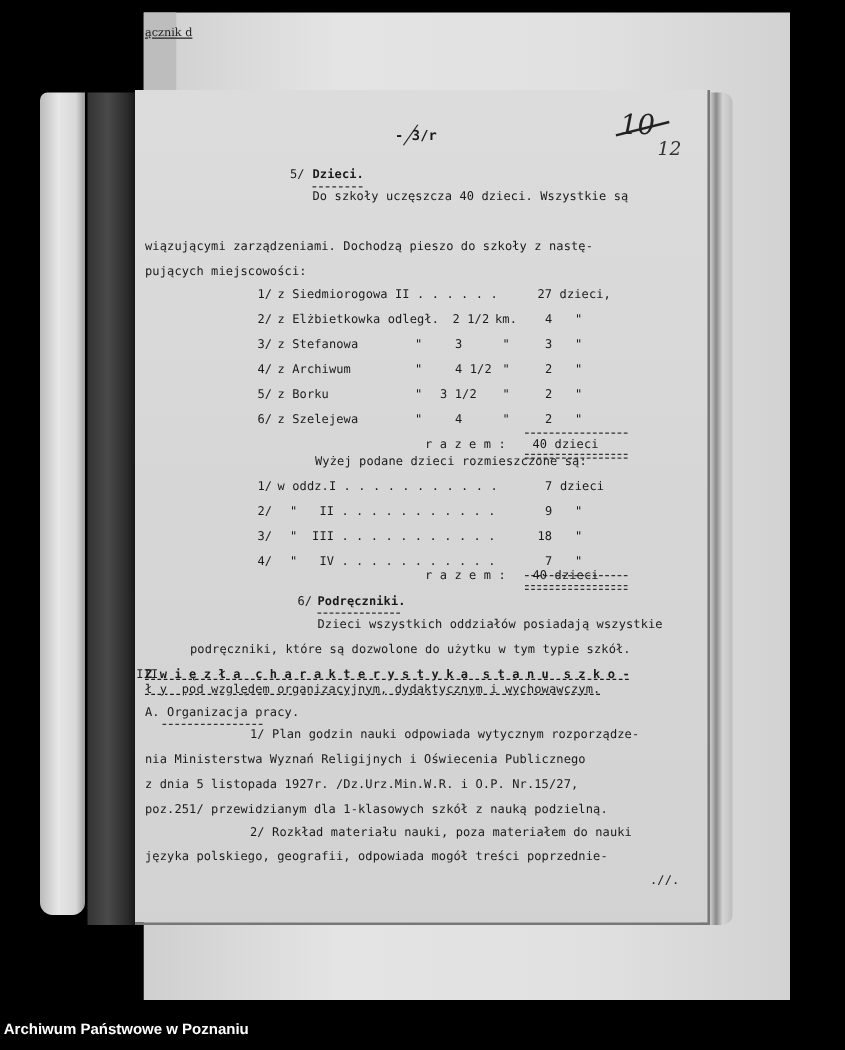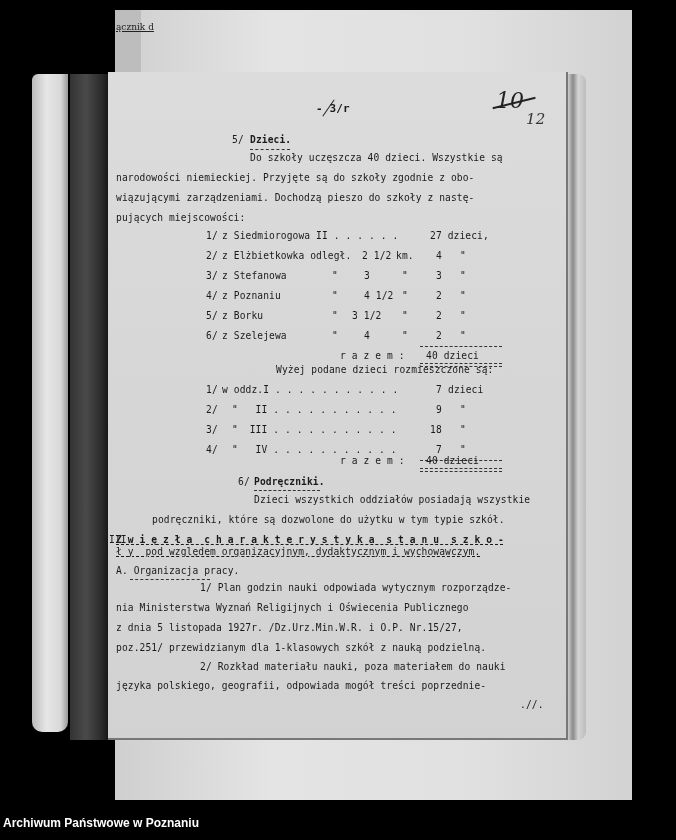--- a/index.html
+++ b/index.html
@@ -84,21 +84,20 @@
   <span class="page-num-slash"></span>
   <span class="abs folio-old">10</span>
   <span class="folio-strike"></span>
   <span class="abs folio-new">12</span>
 
   <span class="abs" style="left:124px; top:62px;">5/</span>
   <span class="abs" style="left:142px; top:62px; font-weight:bold;">Dzieci.</span>
   <div class="dline" style="left:142px; top:77px; width:40px;"></div>
 
   <span class="abs" style="left:142px; top:80px;">Do szkoły uczęszcza 40 dzieci. Wszystkie są</span>
-  <span class="abs" style="left:8px; top:100px;">narodowości niemieckiej. Przyjęte są do szkoły zgodnie z obo-</span>
   <span class="abs" style="left:8px; top:120px;">wiązującymi zarządzeniami. Dochodzą pieszo do szkoły z nastę-</span>
   <span class="abs" style="left:8px; top:140px;">pujących miejscowości:</span>
 
   <div>
     <div>
       <span class="abs" style="left:98px; top:158px;">1/</span>
       <span class="abs" style="left:114px; top:158px;">z Siedmiorogowa II . . . . . .</span>
       <span class="abs" style="left:322px; top:158px;">27 dzieci,</span>
     </div>
     <div>
@@ -113,21 +112,21 @@
       <span class="abs" style="left:98px; top:198px;">3/</span>
       <span class="abs" style="left:114px; top:198px;">z Stefanowa</span>
       <span class="abs" style="left:224px; top:198px;">"</span>
       <span class="abs" style="left:256px; top:198px;">3</span>
       <span class="abs" style="left:294px; top:198px;">"</span>
       <span class="abs" style="left:328px; top:198px;">3</span>
       <span class="abs" style="left:352px; top:198px;">"</span>
     </div>
     <div>
       <span class="abs" style="left:98px; top:218px;">4/</span>
-      <span class="abs" style="left:114px; top:218px;">z Poznaniu</span>
+      <span class="abs" style="left:114px; top:218px;">z Archiwum</span>
       <span class="abs" style="left:224px; top:218px;">"</span>
       <span class="abs" style="left:256px; top:218px;">4 1/2</span>
       <span class="abs" style="left:294px; top:218px;">"</span>
       <span class="abs" style="left:328px; top:218px;">2</span>
       <span class="abs" style="left:352px; top:218px;">"</span>
     </div>
     <div>
       <span class="abs" style="left:98px; top:238px;">5/</span>
       <span class="abs" style="left:114px; top:238px;">z Borku</span>
       <span class="abs" style="left:224px; top:238px;">"</span>
@@ -144,21 +143,21 @@
       <span class="abs" style="left:294px; top:258px;">"</span>
       <span class="abs" style="left:328px; top:258px;">2</span>
       <span class="abs" style="left:352px; top:258px;">"</span>
     </div>
     <div class="dline" style="left:312px; top:274px; width:82px;"></div>
     <span class="abs" style="left:232px; top:278px;">r a z e m :</span>
     <span class="abs" style="left:318px; top:278px;">40 dzieci</span>
     <div class="dline2" style="left:312px; top:291px; width:82px;"></div>
   </div>
 
-  <span class="abs" style="left:144px; top:292px;margin-left:24px;">Wyżej podane dzieci rozmieszczone są:</span>
+  <span class="abs" style="left:144px; top:292px;">Wyżej podane dzieci rozmieszczone są:</span>
 
   <div>
     <div>
       <span class="abs" style="left:98px; top:312px;">1/</span>
       <span class="abs" style="left:114px; top:312px;">w oddz.I . . . . . . . . . . .</span>
       <span class="abs" style="left:328px; top:312px;">7</span>
       <span class="abs" style="left:340px; top:312px;">dzieci</span>
     </div>
     <div>
       <span class="abs" style="left:98px; top:332px;">2/</span>

